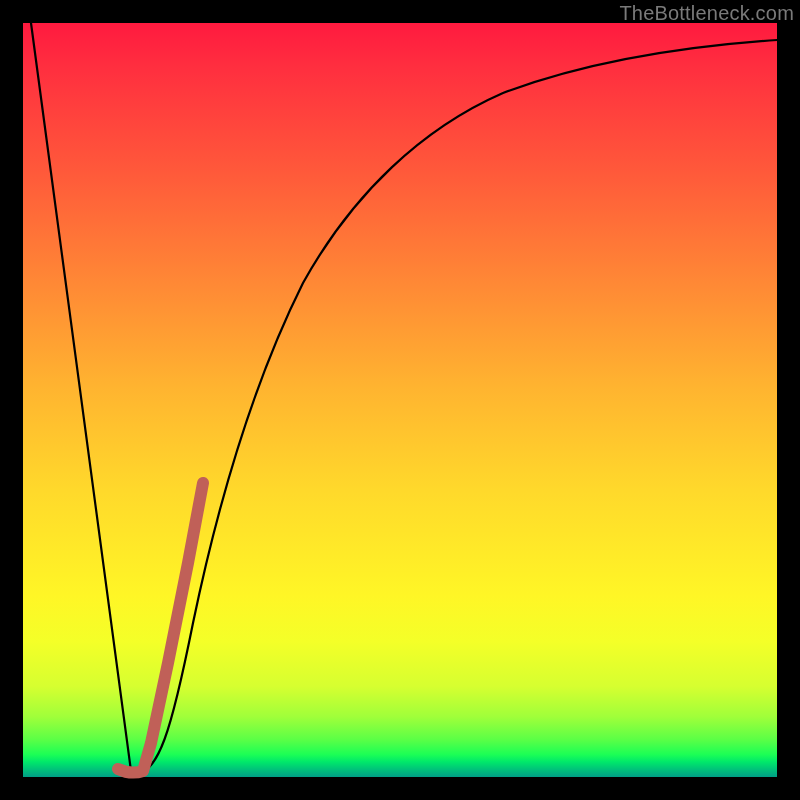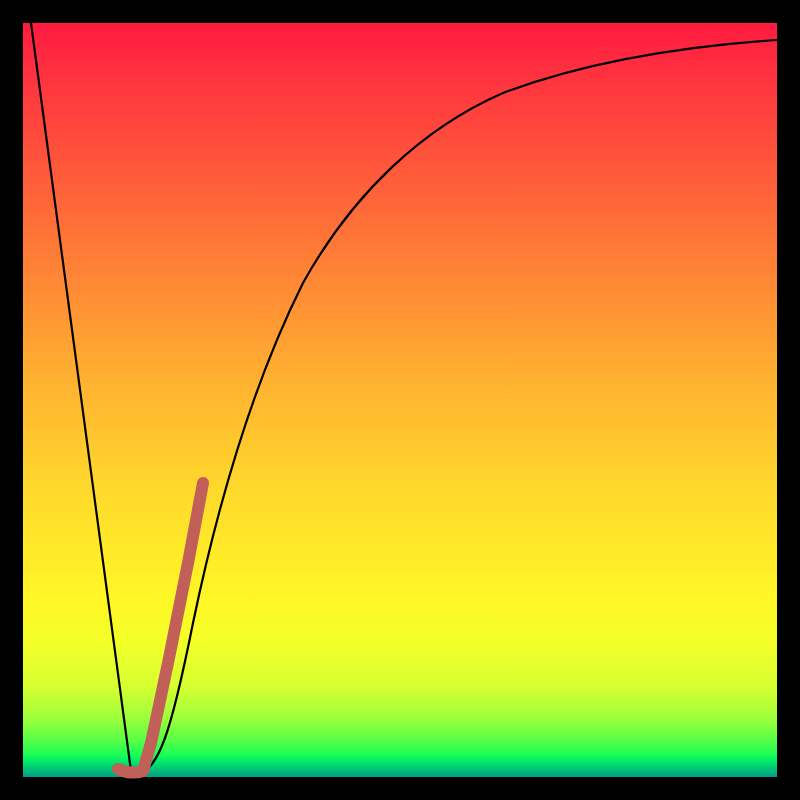--- a/index.html
+++ b/index.html
@@ -83,13 +83,14 @@
       <path d="M 95 746
                Q 108 752, 120 748
                L 128 720
                L 145 640
                L 165 540
                L 180 460" fill="none" stroke="#c06058" stroke-width="12" stroke-linecap="round" stroke-linejoin="round"></path>
     </svg>
 
   </div>
 
+  <div class="watermark">TheBottleneck.com</div>
 </div>
 
 </body></html>

